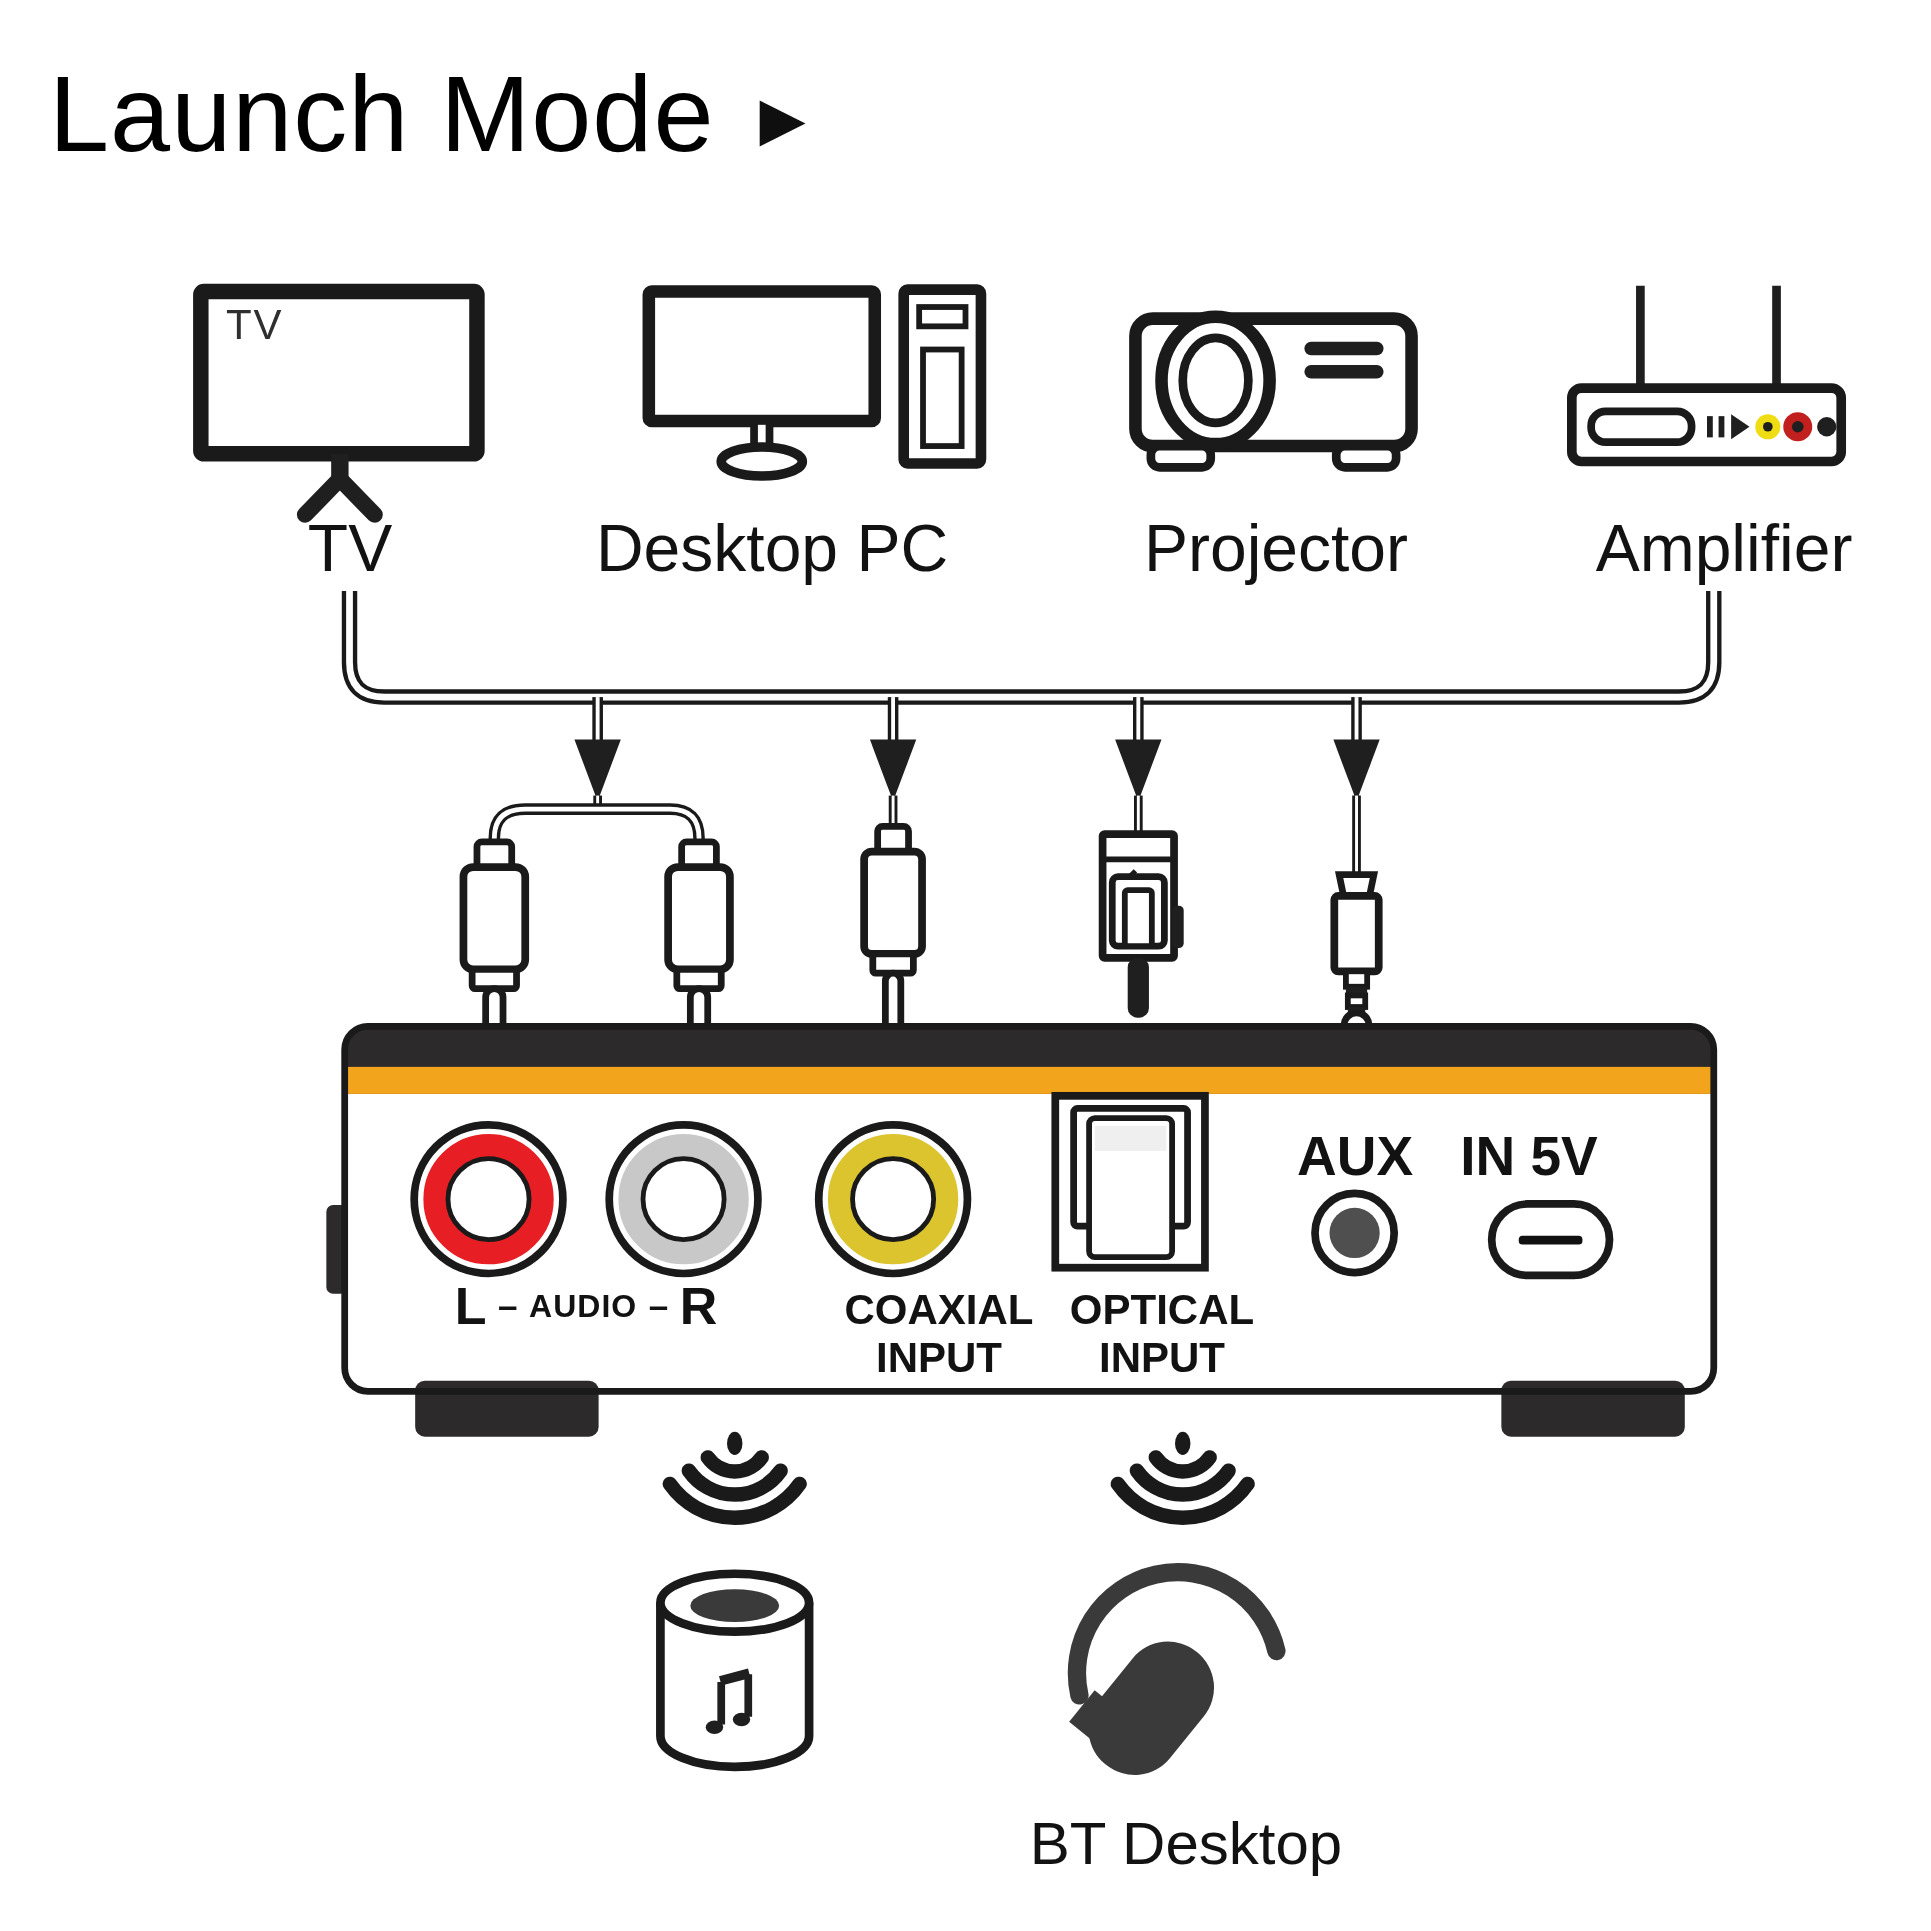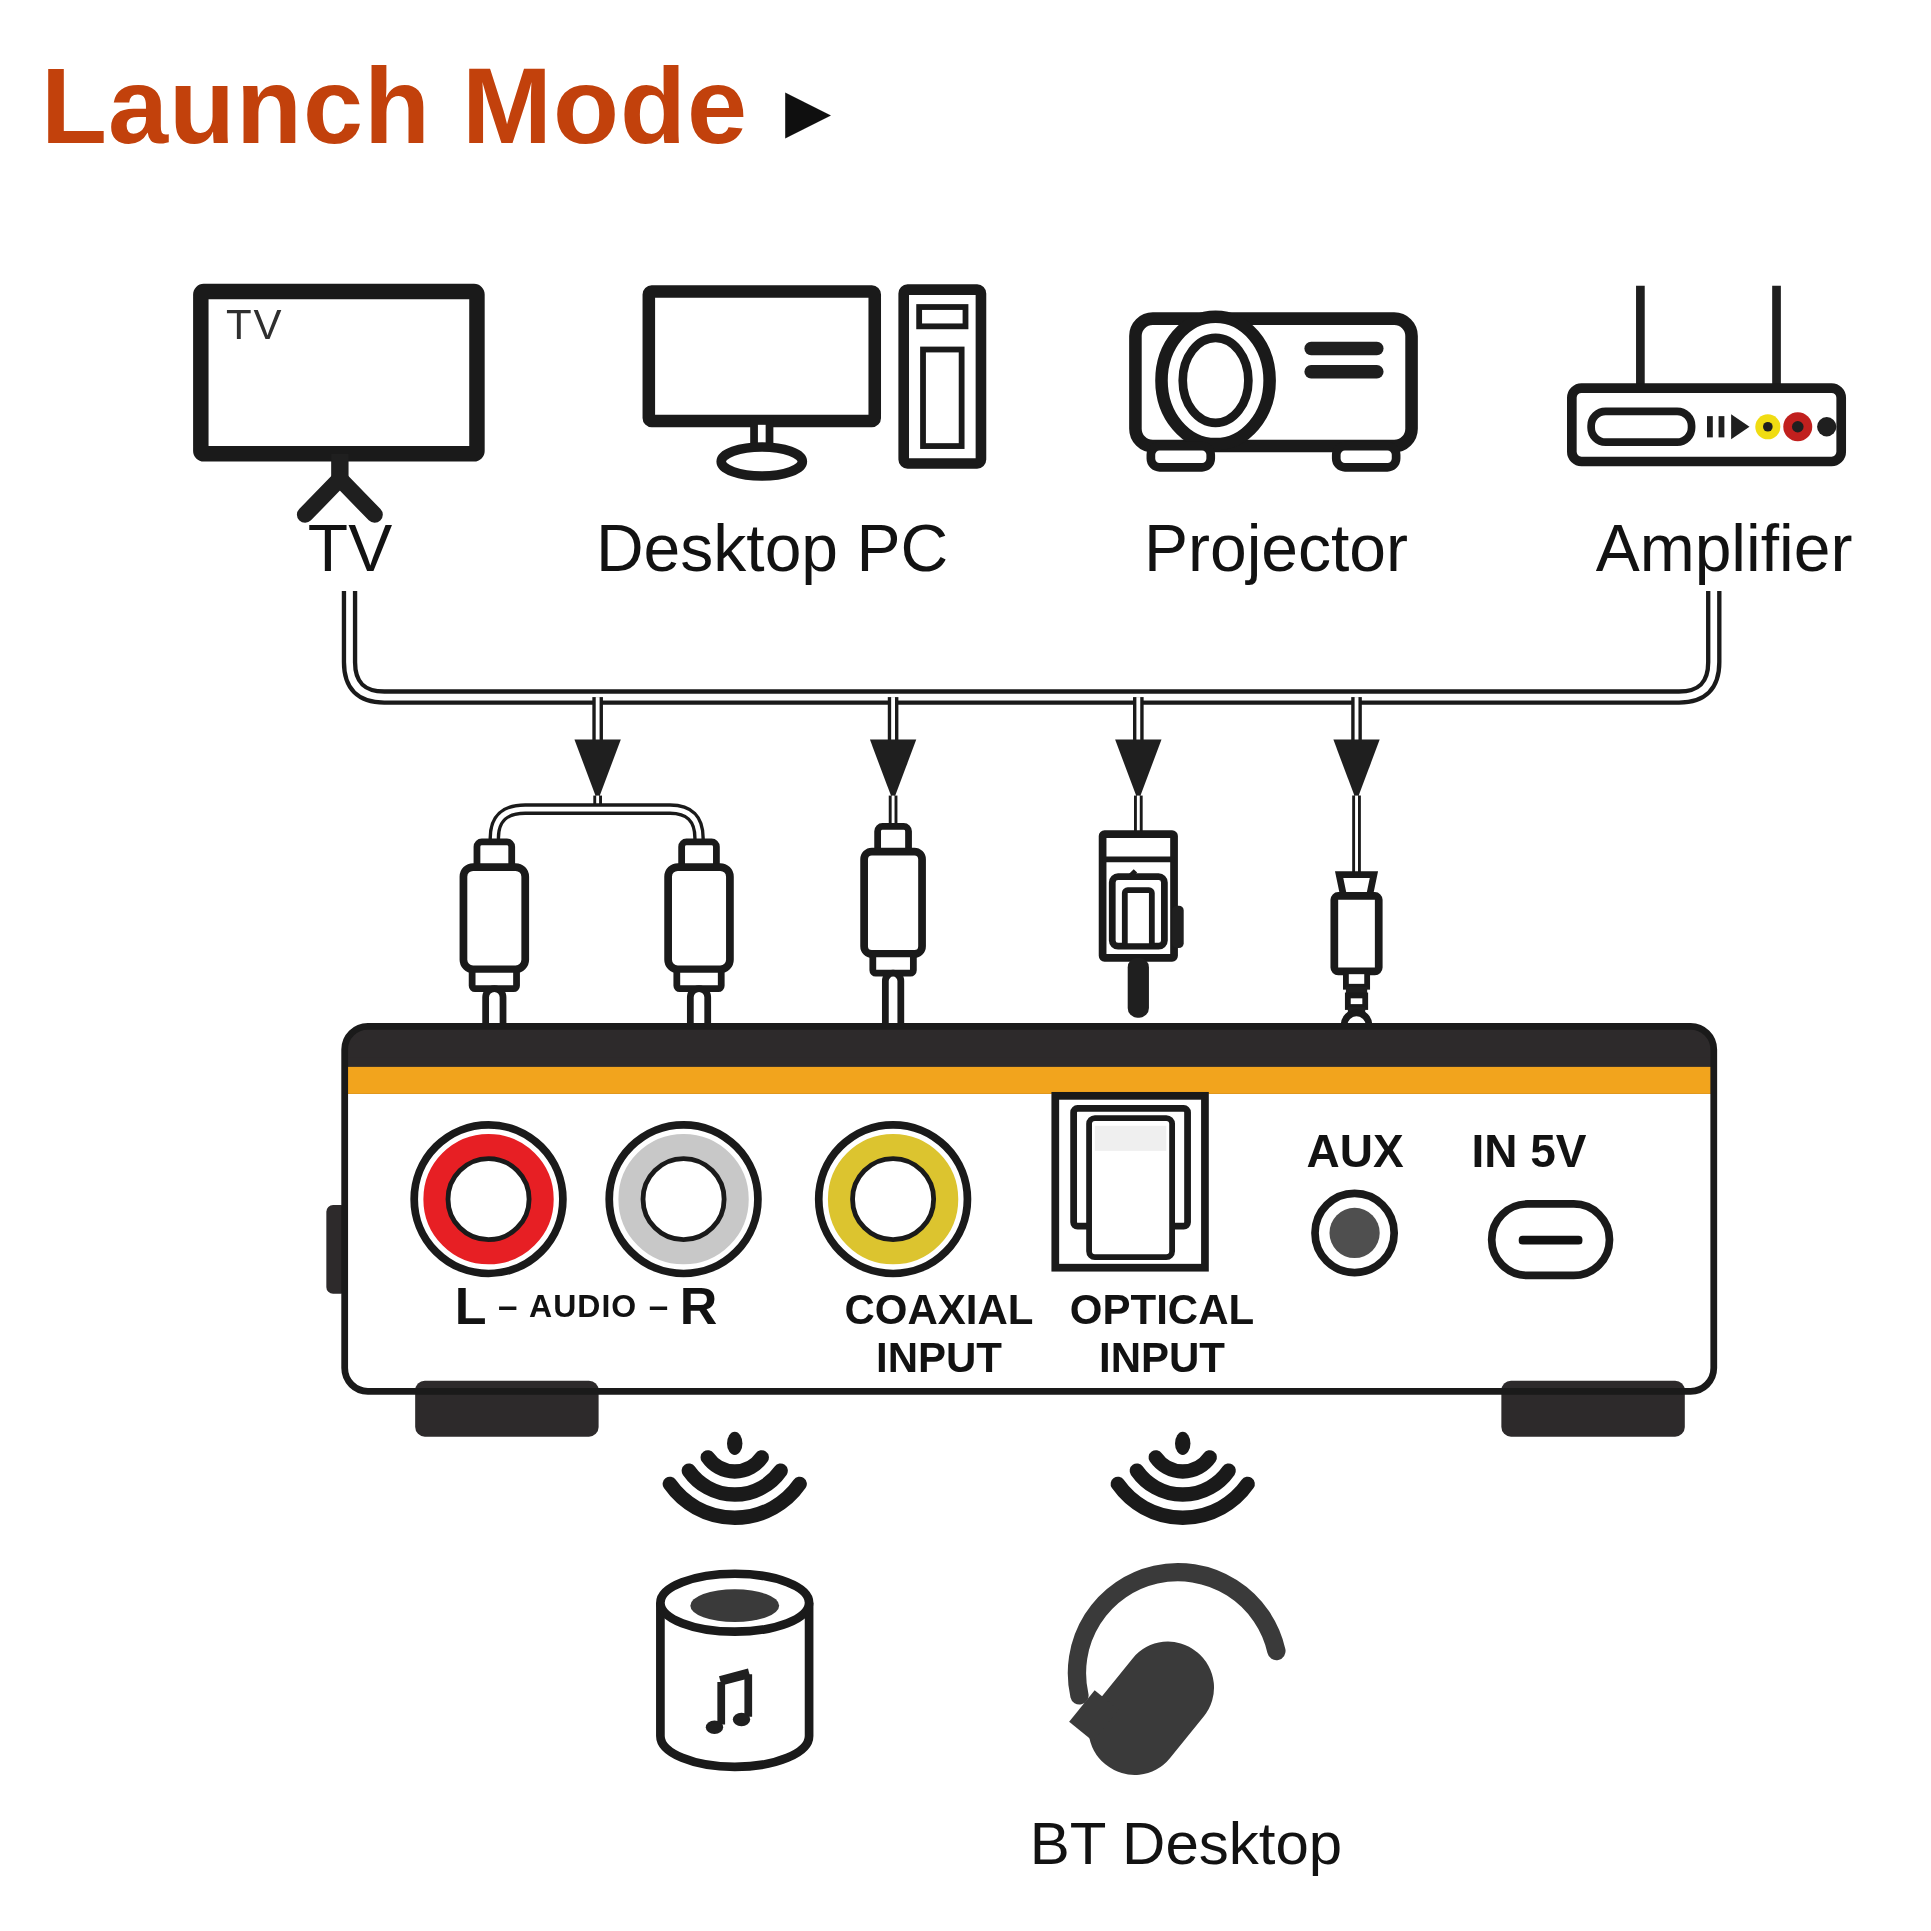--- a/index.html
+++ b/index.html
@@ -6,24 +6,24 @@
   #canvas{position:relative;width:1931px;height:1931px;background:#fff;overflow:hidden;
           font-family:"Liberation Sans",sans-serif;color:#121212;}
   #art{position:absolute;left:0;top:0;}
   .ol{fill:#fff;stroke:#1a1a1a;}
   .tube-b{stroke:#1a1a1a;fill:none;}
   .tube-w{stroke:#fff;fill:none;}
   .blk{fill:#1f1f1f;}
   .lbl{position:absolute;white-space:nowrap;color:#121212;}
   .ctr{transform:translateX(-50%);text-align:center;}
   #title-row{position:absolute;left:37px;top:39px;display:flex;align-items:center;}
-  #title-row h1{margin:4px;font-size:108px;font-weight:700;letter-spacing:1px;color:#c2410c;}
+  #title-row h1{margin:12px;font-size:108px;font-weight:400;letter-spacing:1px;color:#000000;}
   #title-arrow{font-size:60px;margin-left:33px;padding-top:9.7px;color:#0f0f0f;}
   .src-lbl{font-size:66px;font-weight:400;top:510px;}
-  .panel-big{font-size:46px;font-weight:700;}
+  .panel-big{font-size:55px;font-weight:700;}
   .panel-two{font-size:42px;font-weight:700;line-height:1.14;}
   #audio-lbl{display:flex;align-items:center;gap:11.6px;font-weight:700;}
   #audio-lbl .LR{font-size:52px;}
   #audio-lbl .dash{font-size:35px;}
   #audio-lbl .mid{font-size:32px;letter-spacing:1px;}
   .out-lbl{font-size:60px;font-weight:400;top:1809px;}
   #tv-screen-lbl{font-size:42px;font-weight:400;color:#2f2f2f;letter-spacing:1.9px;}
 </style>
 </head>
 <body>

